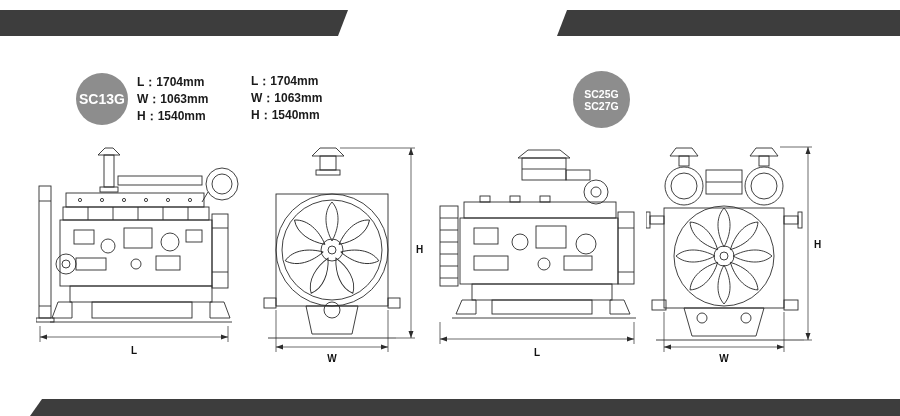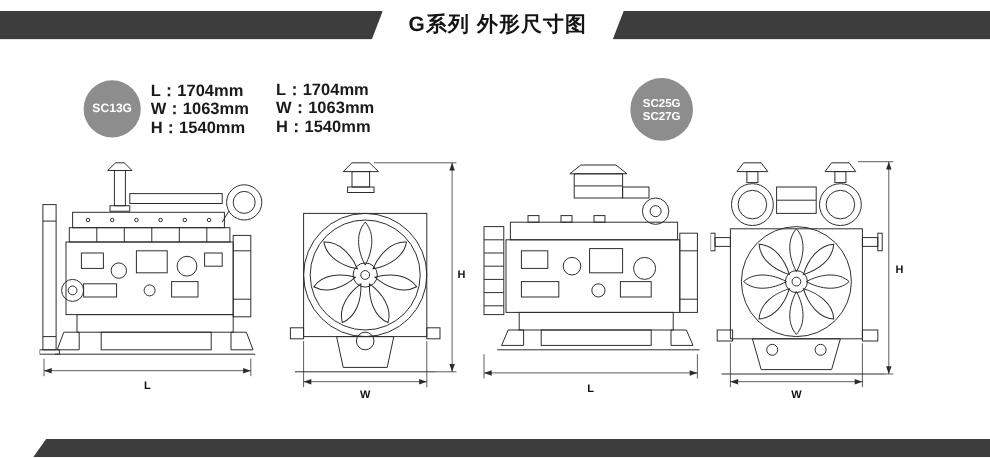--- a/index.html
+++ b/index.html
@@ -15,43 +15,42 @@
   .page-title {
     position:absolute; top:10px; left:348px; width:209px; height:26px;
     text-align:center; line-height:26px; font-size:19px; font-weight:bold;
     color:#141414; letter-spacing:1px; white-space:nowrap;
   }
   
   .spec-group { position:absolute; display:flex; align-items:center; gap:9px; }
   .badge {
     width:52px; height:52px; border-radius:50%; background:var(--badge,#8d8d8d);
     color:#fff; display:flex; flex-direction:column; align-items:center; justify-content:center;
-    font-weight:bold; font-size:11px; line-height:13px; flex:0 0 auto;
+    font-weight:bold; font-size:14px; line-height:13px; flex:0 0 auto;
   }
   .badge.lg { width:57px; height:57px; font-size:10.5px; line-height:12px; }
-  .dims { font-size:15px; font-weight:bold; color:#1a1a1a; line-height:17px; white-space:nowrap; }
+  .dims { font-size:12px; font-weight:bold; color:#1a1a1a; line-height:17px; white-space:nowrap; }
   
   .draw { position:absolute; }
   .ln  { stroke:#2c2c2c; stroke-width:0.9; fill:none; }
   .dim { stroke:#2c2c2c; stroke-width:0.7; fill:none; }
   .fill { fill:#2c2c2c; stroke:none; }
   .dimtxt { font-family:"Liberation Sans",sans-serif; font-size:10px; font-weight:bold; fill:#111; }
   
   .footer-bar {
     position:absolute; left:30px; right:0; top:399px; height:17px;
     background:var(--bar,#3d3d3d); clip-path:polygon(12px 0,100% 0,100% 100%,0 100%);
   }
 </style>
 </head>
 <body>
 
 <div class="page">
 
   <div class="hdr-bar left"></div>
-  <div class="page-title">G系列 外形尺寸图</div>
   <div class="hdr-bar right"></div>
 
   <div class="spec-group" style="left:76px; top:73px;">
     <div class="badge">
       <span>SC13G</span>
       <span></span>
     </div>
     <div class="dims">
       <div>L：1704mm</div>
       <div>W：1063mm</div>

